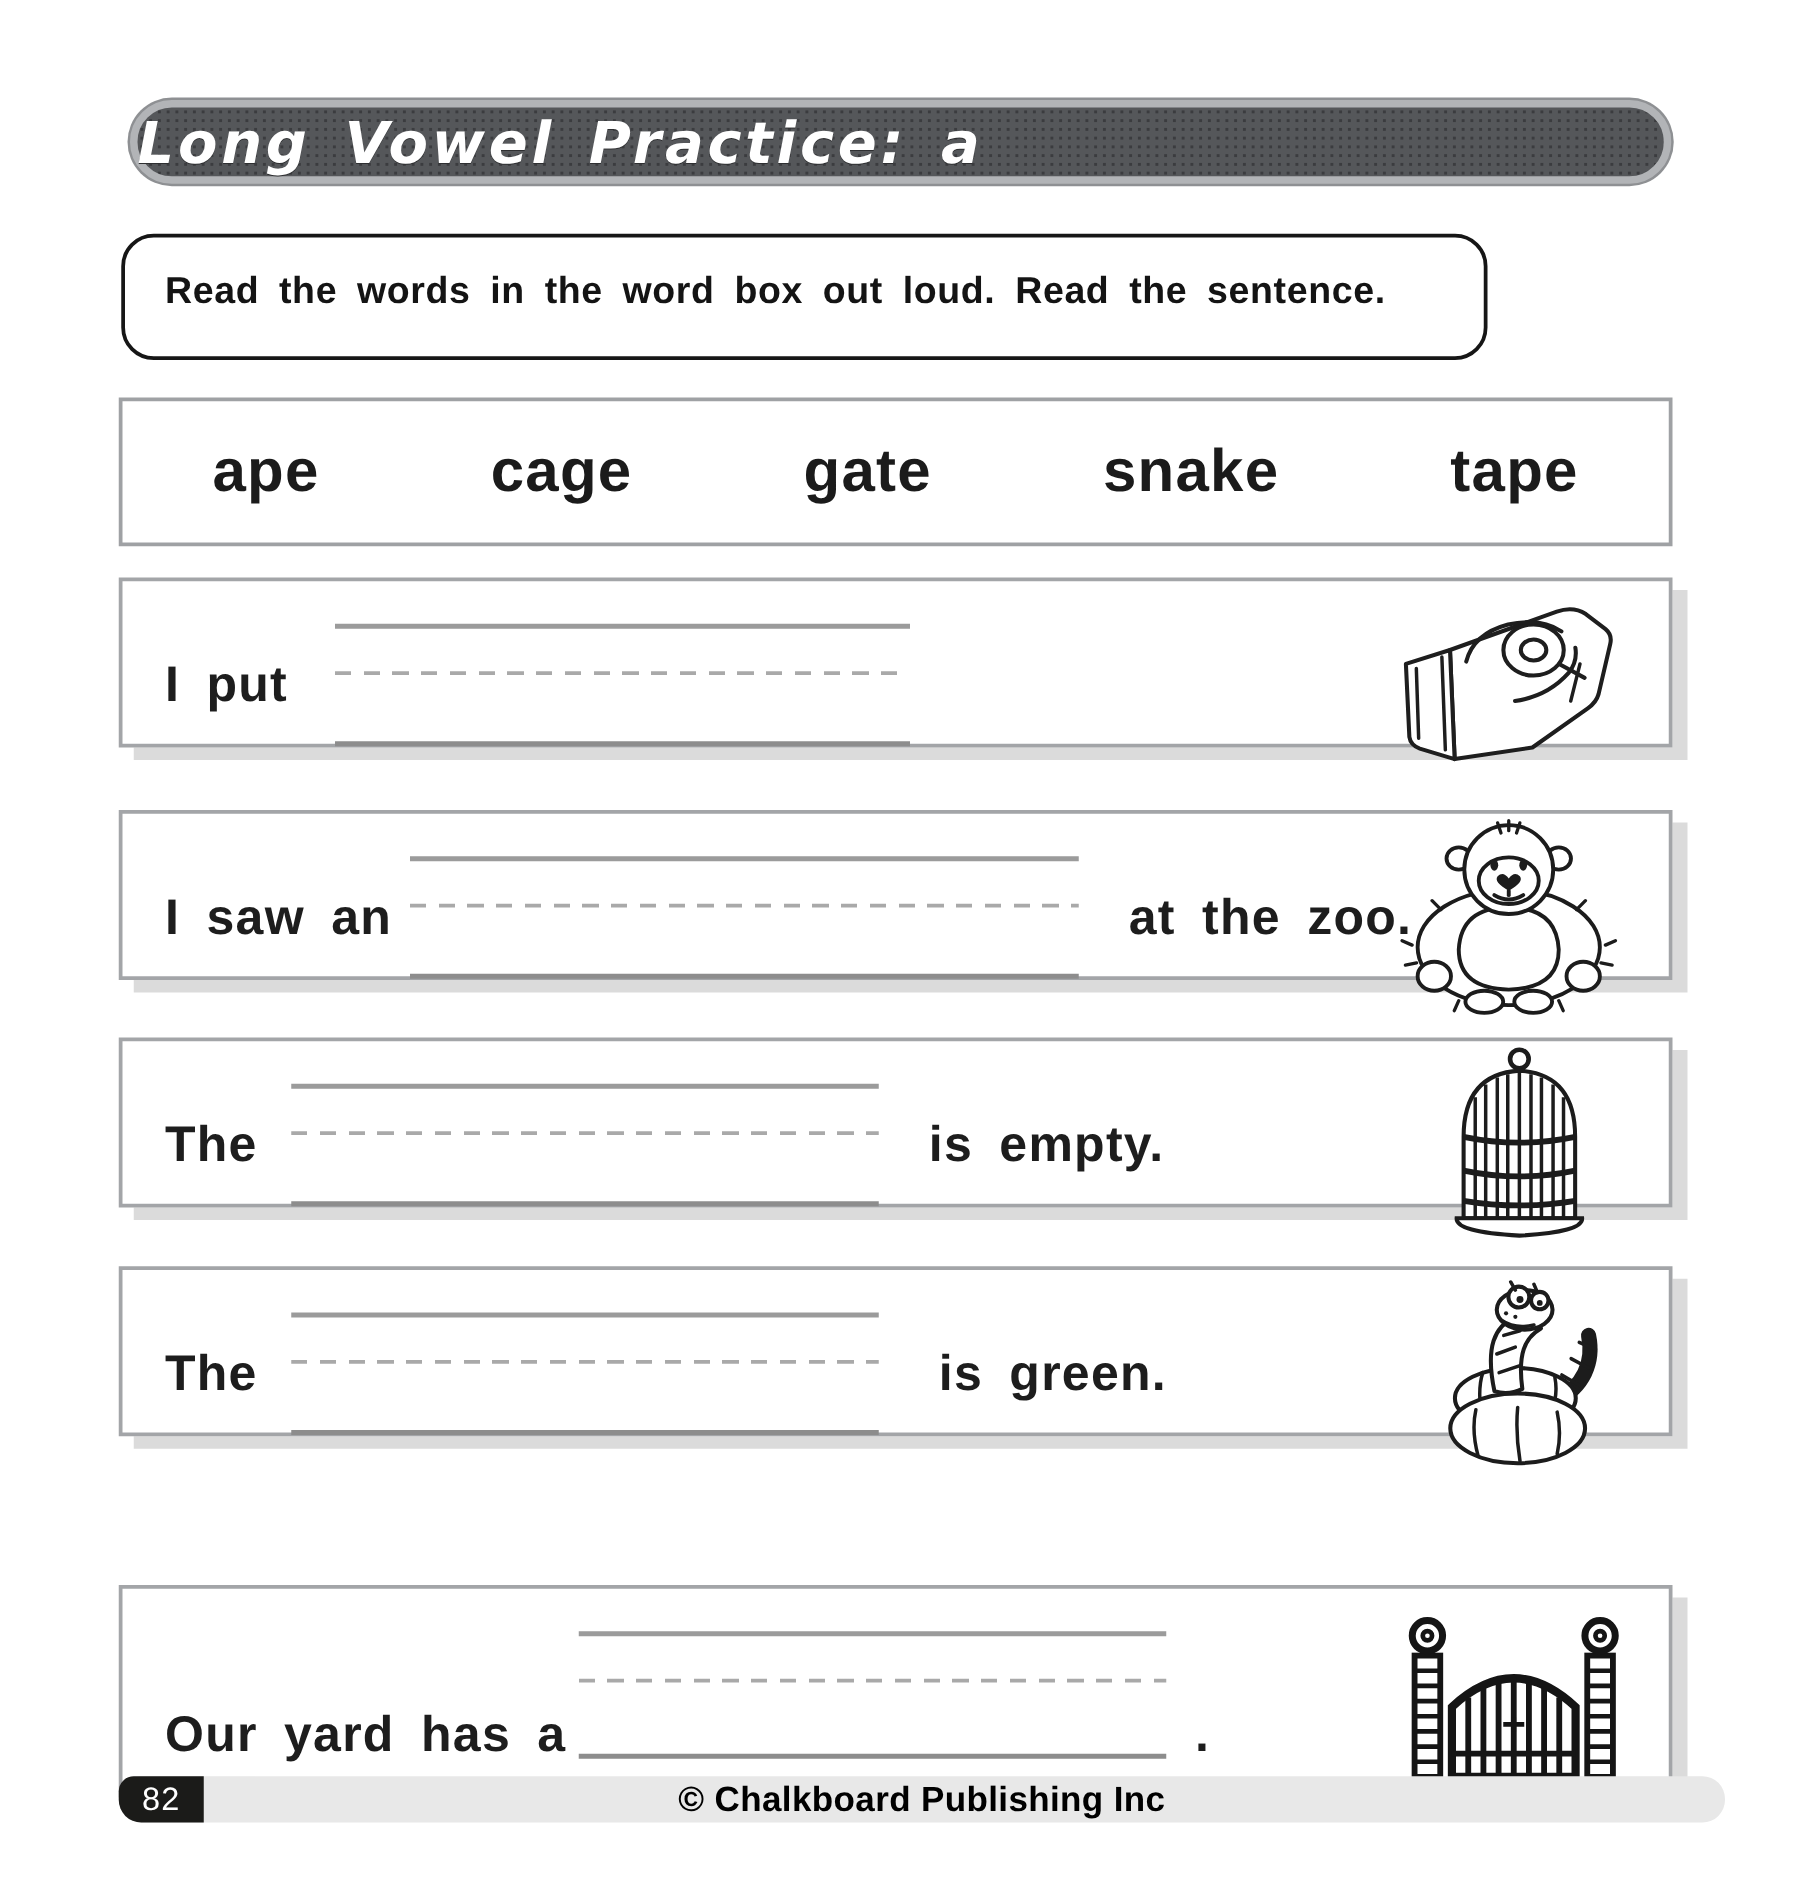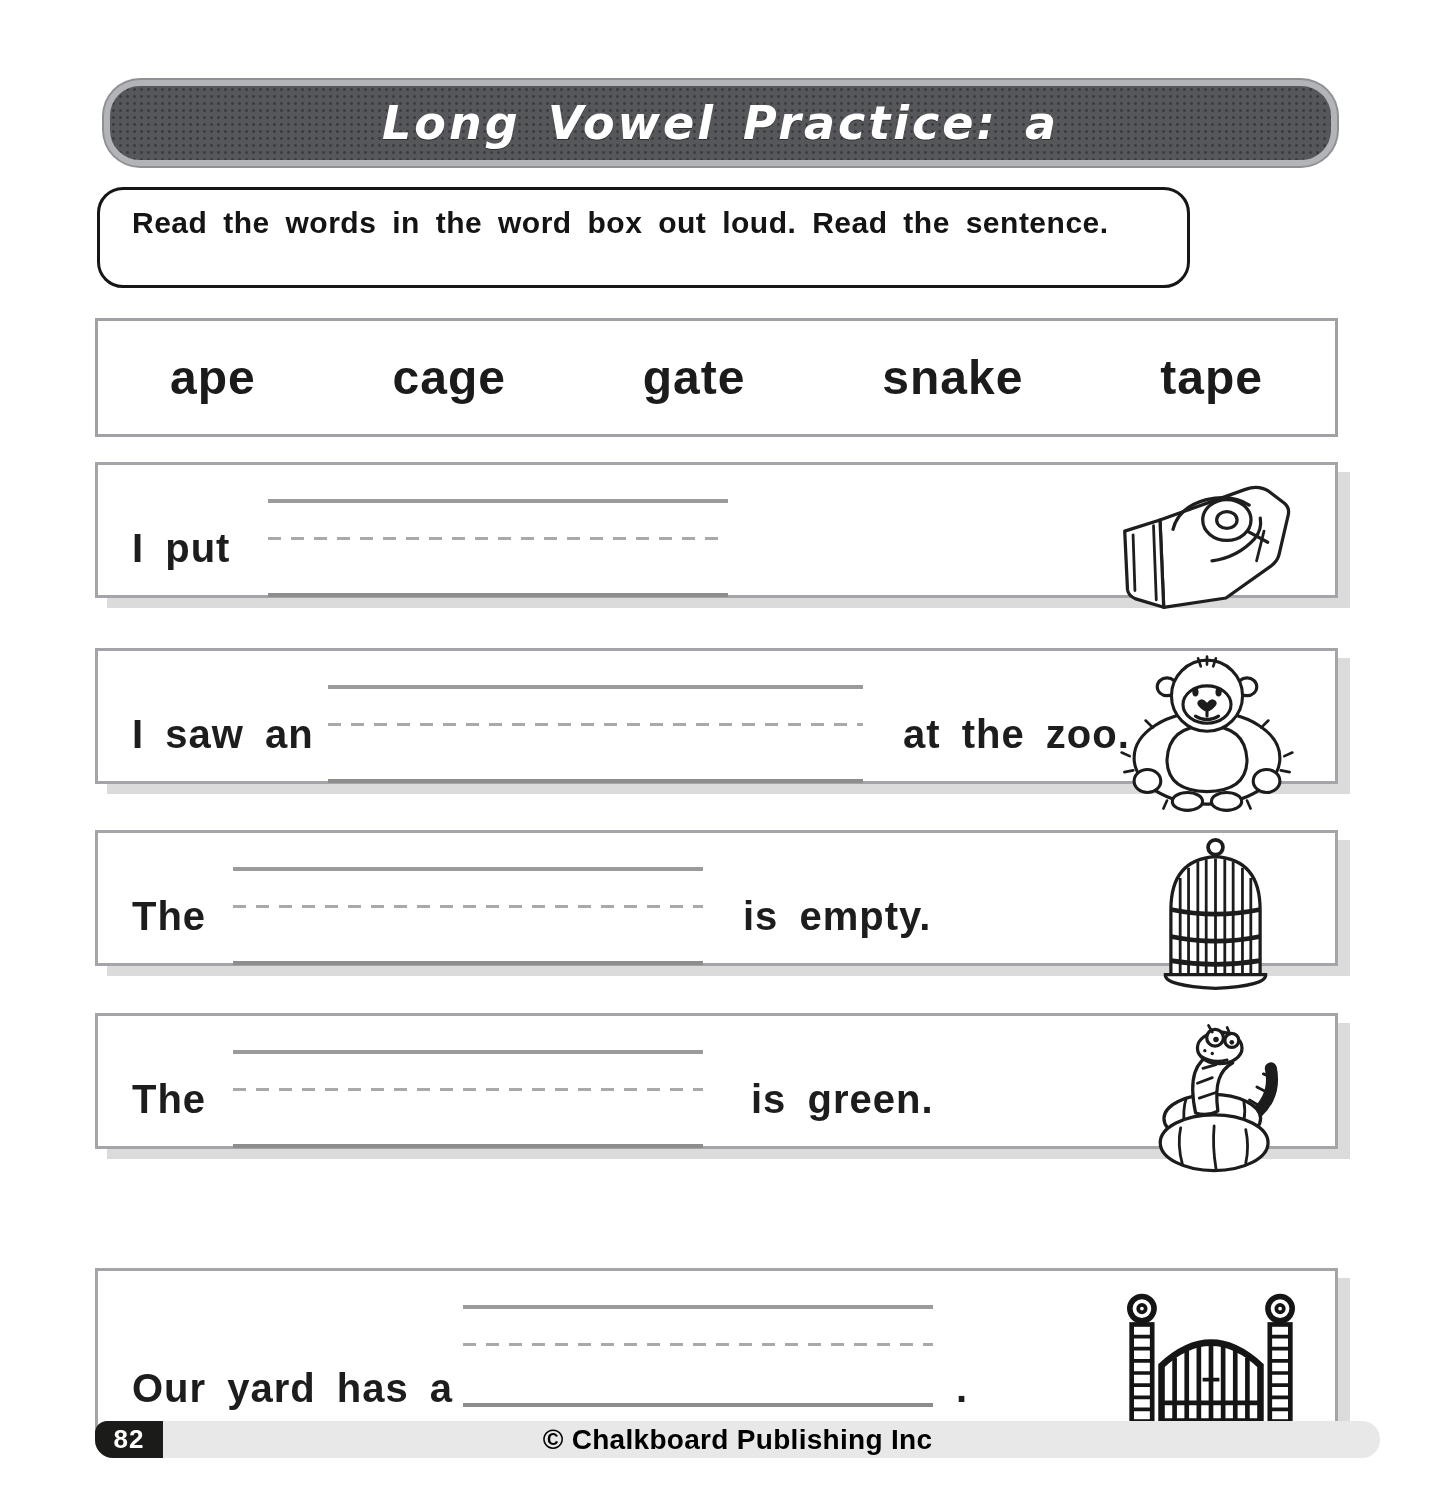--- a/index.html
+++ b/index.html
@@ -2,39 +2,39 @@
 <html><head>
 <meta charset="utf-8">
 <style>
   html,body{margin:0;padding:0;background:#ffffff;}
   .page{
     position:relative;width:1445px;height:1502px;background:#ffffff;
     font-family:"Liberation Sans",sans-serif;color:#1d1d1d;overflow:hidden;
   }
   
   .title-pill{
-    position:absolute;left:104px;top:80px;width:1233px;height:86px;
+    position:absolute;left:104px;top:80px;width:1233px;height:67px;
     box-sizing:border-box;border-radius:36px;
     border:6px solid #b2b4b7;
     background-color:#55575a;
     background-image:radial-gradient(circle,#3b3c3f 1.3px,transparent 1.5px);
     background-size:7px 7px;
     box-shadow:0 0 0 2px #8e9093;
-    display:flex;align-items:center;justify-content:center;
+    display:flex;align-items:center;justify-content:flex-start;
   }
   .title-pill .title-text{
     font-family:"DejaVu Sans","Liberation Sans",sans-serif;
     font-size:46px;font-weight:800;font-style:italic;color:#ffffff;
     letter-spacing:3px;word-spacing:8px;text-shadow:0 1px 0 #2e2f31;
   }
   
   .instructions{
     position:absolute;left:97px;top:187px;width:1093px;height:101px;
     box-sizing:border-box;border:3px solid #161616;border-radius:26px;
-    background:#ffffff;padding:12px 30px 0 32px;
+    background:#ffffff;padding:22px 30px 0 32px;
   }
   .instructions .line{
     font-size:30px;line-height:41px;font-weight:700;letter-spacing:.5px;word-spacing:7px;color:#141414;
   }
   
   .word-box{
     position:absolute;left:95px;top:318px;width:1243px;height:119px;
     box-sizing:border-box;border:3px solid #9fa1a4;background:#ffffff;
     display:flex;align-items:center;justify-content:space-between;
     padding:16px 72px;
@@ -76,21 +76,21 @@
   .img-cage{right:52px;top:4px}
   .img-snake{right:44px;top:4px}
   .img-gate{right:24px;top:18px}
   
   .footer-bar{
     position:absolute;left:95px;top:1421px;width:1285px;height:37px;
     background:#e8e8e8;border-radius:18px;
   }
   .page-badge{
     position:absolute;left:0;top:0;width:68px;height:37px;background:#1b1b19;
-    border-radius:12px 0 0 18px;color:#ffffff;font-size:26px;font-weight:700;
+    border-radius:12px 0 0 18px;color:#ffffff;font-size:26px;font-weight:400;
     display:flex;align-items:center;justify-content:center;letter-spacing:1px;
   }
   .copyright{
     position:absolute;left:0;right:0;top:0;height:37px;
     display:flex;align-items:center;justify-content:center;
     font-size:28px;font-weight:700;color:#000000;letter-spacing:.3px;
   }
   svg{display:block}
 </style>
 </head>

